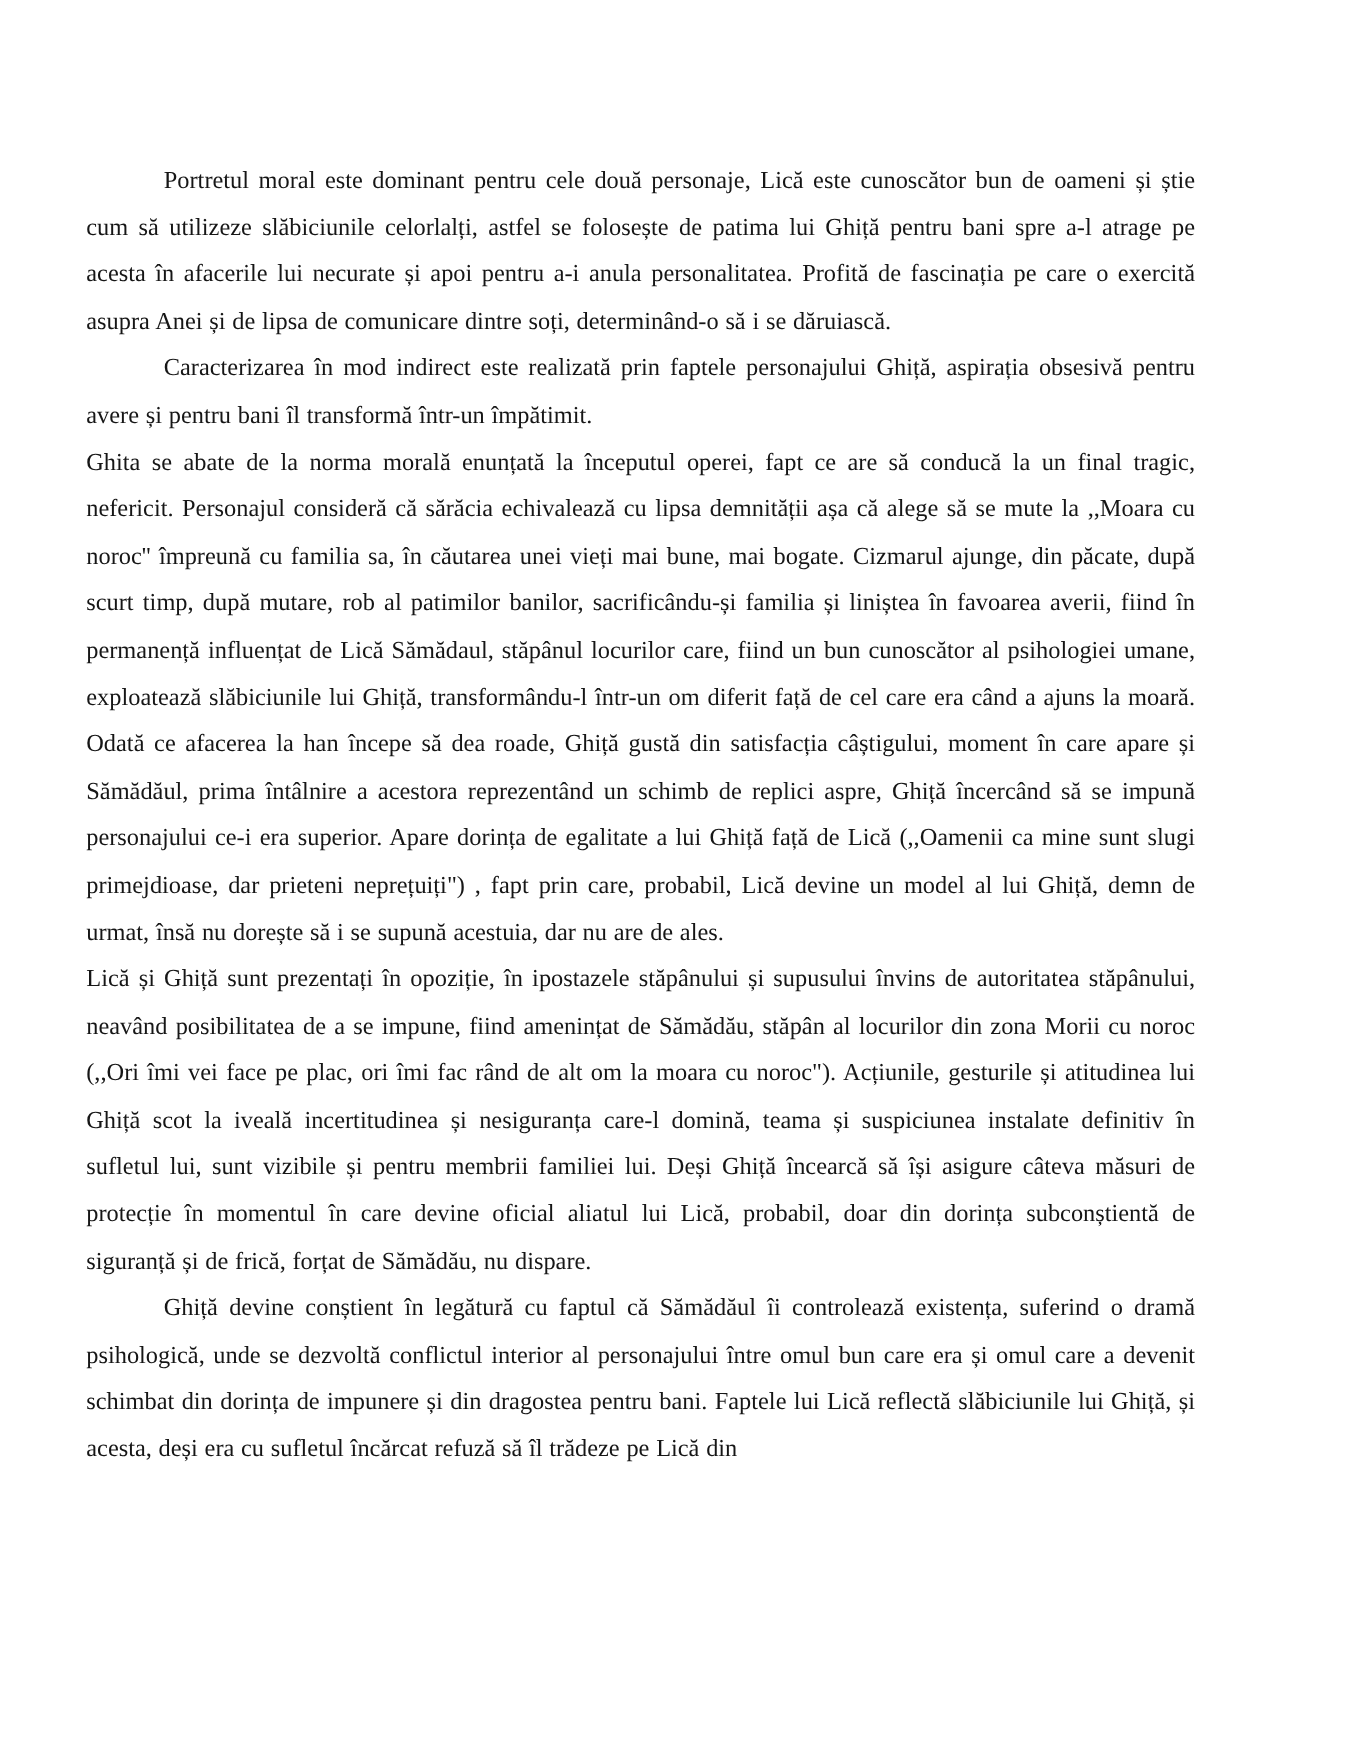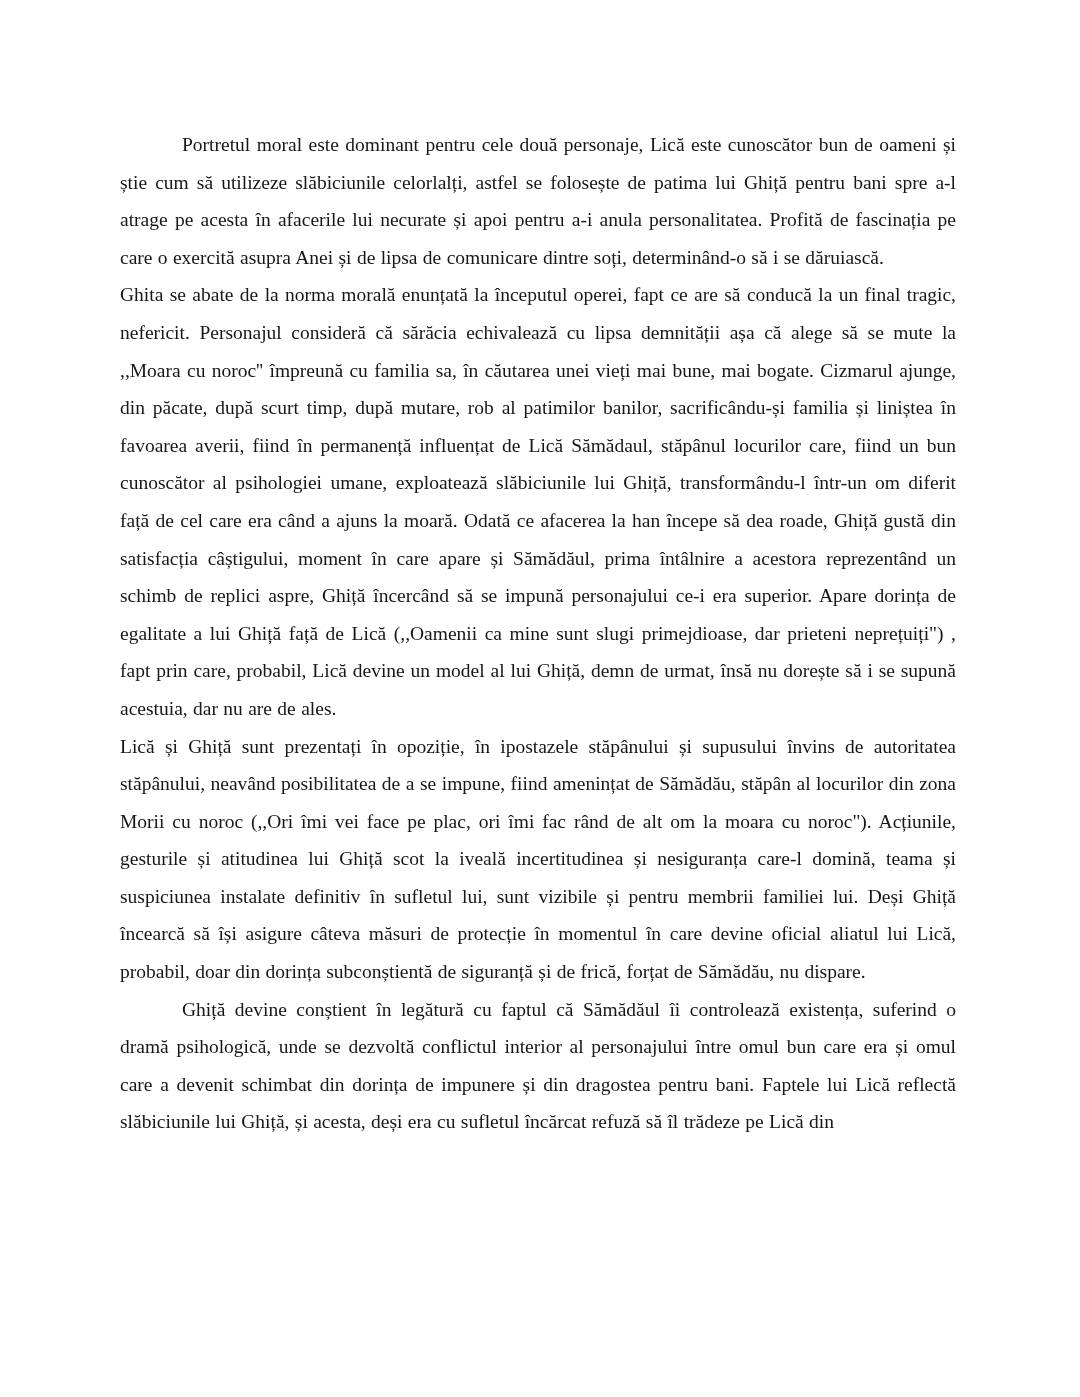--- a/index.html
+++ b/index.html
@@ -7,40 +7,41 @@
     padding: 0;
     background: #ffffff;
   }
   .page {
     position: relative;
     width: 1080px;
     min-height: 1397px;
     margin: 0 auto;
     background: #ffffff;
     box-sizing: border-box;
-    padding: 126px 124px 40px 120px;
+    padding: 126px 124px 40px 69px;
     font-family: "Liberation Serif", "DejaVu Serif", serif;
     color: #161616;
   }
   .doc-paragraph {
     margin: 0;
     font-size: 19.5px;
     line-height: 37.6px;
     text-align: justify;
     word-spacing: 0.5px;
   }
   .doc-paragraph.indent {
     text-indent: 62px;
   }
 </style>
 </head>
 <body>
 
 <div class="page">
   <p class="doc-paragraph indent">Portretul moral este dominant pentru cele două personaje, Lică este cunoscător bun de oameni și știe cum să utilizeze slăbiciunile celorlalți, astfel se folosește de patima lui Ghiță pentru bani spre a-l atrage pe acesta în afacerile lui necurate și apoi pentru a-i anula personalitatea. Profită de fascinația pe care o exercită asupra Anei și de lipsa de comunicare dintre soți, determinând-o să i se dăruiască.</p>
 
+  <p class="doc-paragraph indent">Caracterizarea în mod indirect este realizată prin faptele personajului Ghiță, aspirația obsesivă pentru avere și pentru bani îl transformă într-un împătimit.</p>
 
   <p class="doc-paragraph">Ghita se abate de la norma morală enunțată la începutul operei, fapt ce are să conducă la un final tragic, nefericit. Personajul consideră că sărăcia echivalează cu lipsa demnității așa că alege să se mute la ,,Moara cu noroc'' împreună cu familia sa, în căutarea unei vieți mai bune, mai bogate. Cizmarul ajunge, din păcate, după scurt timp, după mutare, rob al patimilor banilor, sacrificându-și familia și liniștea în favoarea averii, fiind în permanență influențat de Lică Sămădaul, stăpânul locurilor care, fiind un bun cunoscător al psihologiei umane, exploatează slăbiciunile lui Ghiță, transformându-l într-un om diferit față de cel care era când a ajuns la moară. Odată ce afacerea la han începe să dea roade, Ghiță gustă din satisfacția câștigului, moment în care apare și Sămădăul, prima întâlnire a acestora reprezentând un schimb de replici aspre, Ghiță încercând să se impună personajului ce-i era superior. Apare dorința de egalitate a lui Ghiță față de Lică (,,Oamenii ca mine sunt slugi primejdioase, dar prieteni neprețuiți") , fapt prin care, probabil, Lică devine un model al lui Ghiță, demn de urmat, însă nu dorește să i se supună acestuia, dar nu are de ales.</p>
 
   <p class="doc-paragraph">Lică și Ghiță sunt prezentați în opoziție, în ipostazele stăpânului și supusului învins de autoritatea stăpânului, neavând posibilitatea de a se impune, fiind amenințat de Sămădău, stăpân al locurilor din zona Morii cu noroc (,,Ori îmi vei face pe plac, ori îmi fac rând de alt om la moara cu noroc"). Acțiunile, gesturile și atitudinea lui Ghiță scot la iveală incertitudinea și nesiguranța care-l domină, teama și suspiciunea instalate definitiv în sufletul lui, sunt vizibile și pentru membrii familiei lui. Deși Ghiță încearcă să își asigure câteva măsuri de protecție în momentul în care devine oficial aliatul lui Lică, probabil, doar din dorința subconștientă de siguranță și de frică, forțat de Sămădău, nu dispare.</p>
 
   <p class="doc-paragraph indent">Ghiță devine conștient în legătură cu faptul că Sămădăul îi controlează existența, suferind o dramă psihologică, unde se dezvoltă conflictul interior al personajului între omul bun care era și omul care a devenit schimbat din dorința de impunere și din dragostea pentru bani. Faptele lui Lică reflectă slăbiciunile lui Ghiță, și acesta, deși era cu sufletul încărcat refuză să îl trădeze pe Lică din</p>
 </div>
 
 </body></html>

